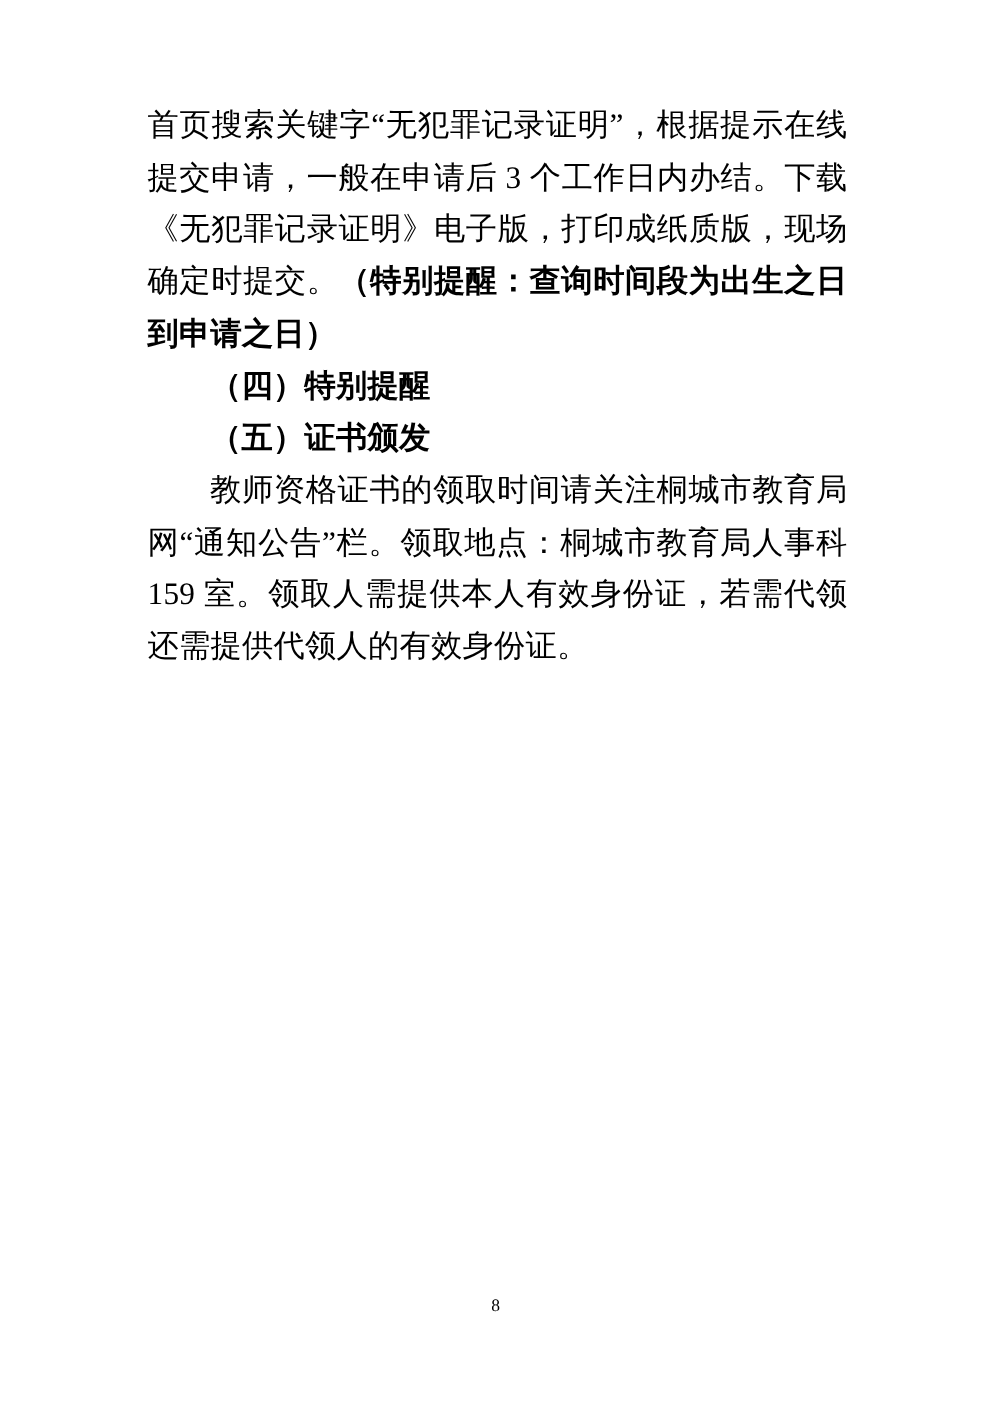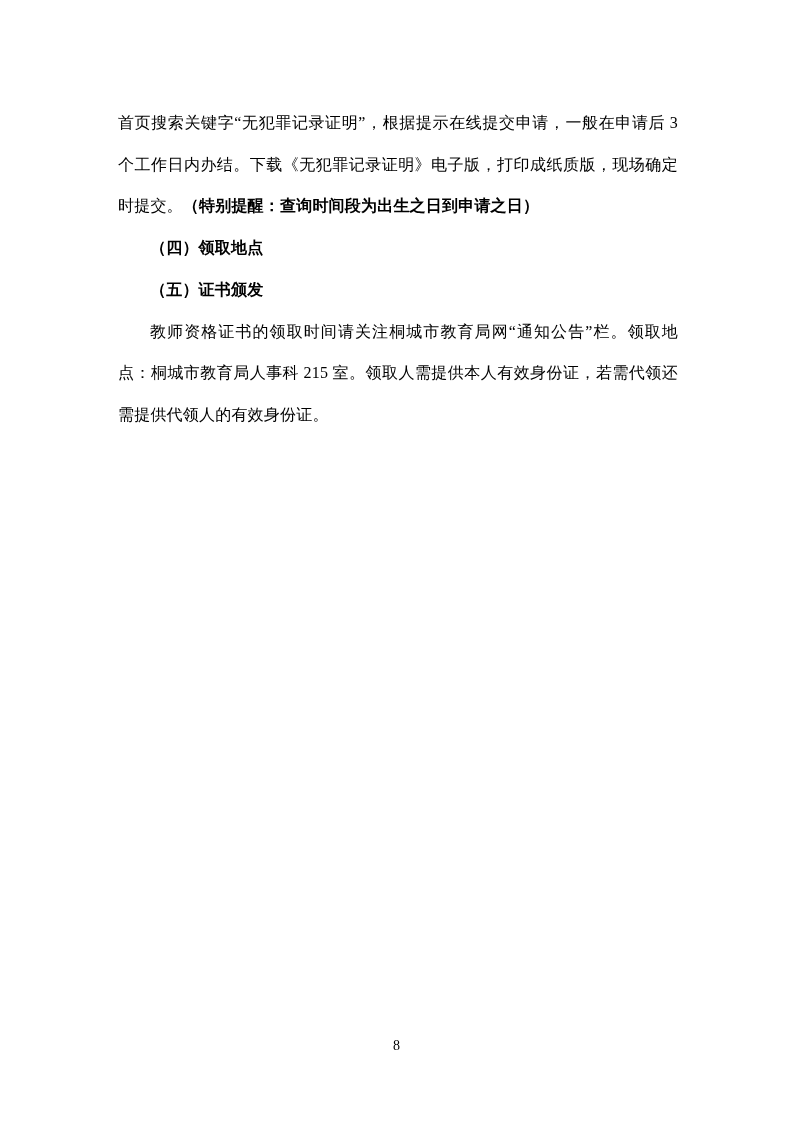--- a/index.html
+++ b/index.html
@@ -12,23 +12,23 @@
     width: 793px;
     height: 1122px;
     background: #ffffff;
     color: #000000;
     font-family: "Liberation Serif", "DejaVu Serif", serif;
     overflow: hidden;
   }
   .textblock {
     position: absolute;
     left: 118px;
-    top: 102px;
+    top: 80px;
     width: 560px;
-    font-size: 16px;
+    font-size: 25px;
     line-height: 41.7px;
     text-align: justify;
     text-justify: inter-character;
     letter-spacing: 0.2px;
   }
   .textblock p {
     margin: 0;
     padding: 0;
     text-indent: 2em;
   }
@@ -55,25 +55,25 @@
 </head>
 <body>
 
 <div class="page">
 
   <div class="textblock">
 
     <p class="no-indent"><span>首页搜索关键字“无犯罪记录证明”，根据提示在线提交申请，一般在申请后 3 个工作日内办结。下载《无犯罪记录证明》电子版，打印成纸质版，现场确定时提交。</span><span class="bold-run">（特别提醒：查询时间段为出生之日到申请之日）</span></p>
 
 
-    <p class="heading">（四）领取地点</p>
+    <p class="heading">（四）特别提醒</p>
 
 
     <p class="heading">（五）证书颁发</p>
 
 
-    <p>教师资格证书的领取时间请关注桐城市教育局网“通知公告”栏。领取地点：桐城市教育局人事科 215 室。领取人需提供本人有效身份证，若需代领还需提供代领人的有效身份证。</p>
+    <p>教师资格证书的领取时间请关注桐城市教育局网“通知公告”栏。领取地点：桐城市教育局人事科 159 室。领取人需提供本人有效身份证，若需代领还需提供代领人的有效身份证。</p>
 
   </div>
 
   <div class="page-footer">8</div>
 
 </div>
 
 </body></html>

